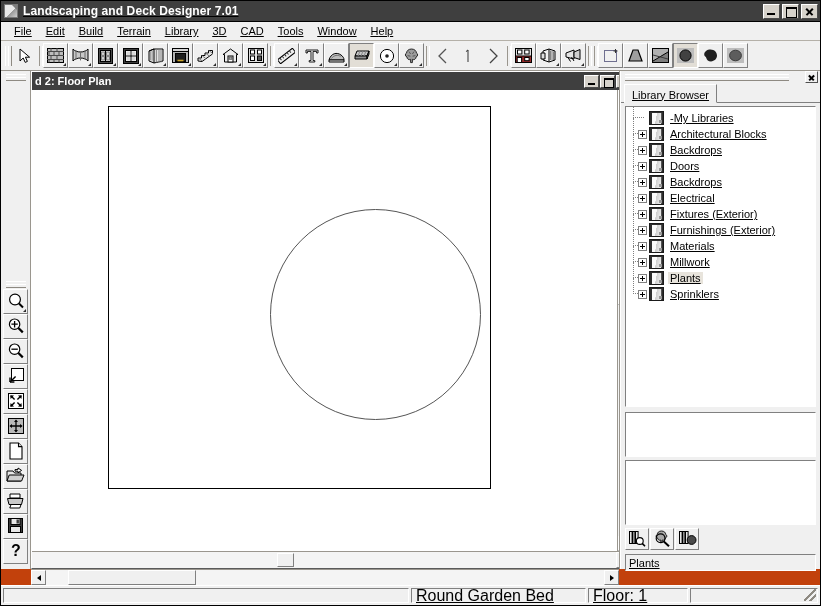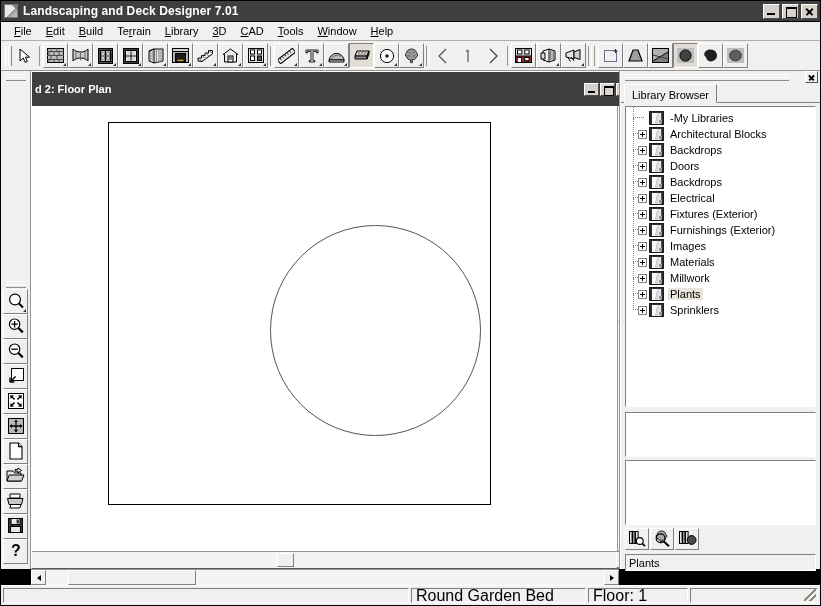--- a/index.html
+++ b/index.html
@@ -10,23 +10,23 @@
     background: #d4d0c8;
     font-family: "Liberation Sans", sans-serif;
     font-size: 11px;
     -webkit-font-smoothing: none;
   }
 
   
   #app {
     position: relative;
     width: 821px; height: 606px;
-    background: #000000;
+    background: #c2410c;
     border: 1px solid #000;
-    display: flex; flex-direction: column;
+    display: flex; flex-direction: column; text-decoration: underline;
   }
 
   
   .titlebar {
     height: 21px;
     background: #3f3f3f;
     display: flex; align-items: center;
     padding: 0 2px 0 3px;
     flex: 0 0 auto;
     border-bottom: 1px solid #000;
@@ -193,21 +193,21 @@
     position: absolute;
     left: 0px; top: 0px;
     right: -14px; bottom: 0px;
     background: #f0f0f0;
     border: 1px solid #ffffff;
     border-right-color: #5a5a5a;
     border-bottom-color: #5a5a5a;
     display: flex; flex-direction: column;
   }
   .child-title {
-    height: 34px;
+    height: 18px;
     background: #3f3f3f;
     display: flex; align-items: center;
     padding: 0 1px 0 1px;
     flex: 0 0 auto;
   }
   .child-title .ctitle {
     color: #fff; font-weight: bold; font-size: 11px;
     flex: 1 1 auto; white-space: nowrap; overflow: hidden;
     padding-left: 2px;
   }
@@ -1044,28 +1044,20 @@
               <span class="bookicon"></span>
               <span class="tlabel">Fixtures (Exterior)</span>
             </div>
             <div class="tnode">
               <span class="indent">
                 <span class="elbow"></span>
               </span>
               <span class="plus"></span>
               <span class="bookicon"></span>
               <span class="tlabel">Furnishings (Exterior)</span>
-            </div>
-            <div class="tnode">
-              <span class="indent">
-                <span class="elbow"></span>
-              </span>
-              <span class="plus"></span>
-              <span class="bookicon"></span>
-              <span class="tlabel">Images</span>
             </div>
             <div class="tnode">
               <span class="indent">
                 <span class="elbow"></span>
               </span>
               <span class="plus"></span>
               <span class="bookicon"></span>
               <span class="tlabel">Materials</span>
             </div>
             <div class="tnode">

